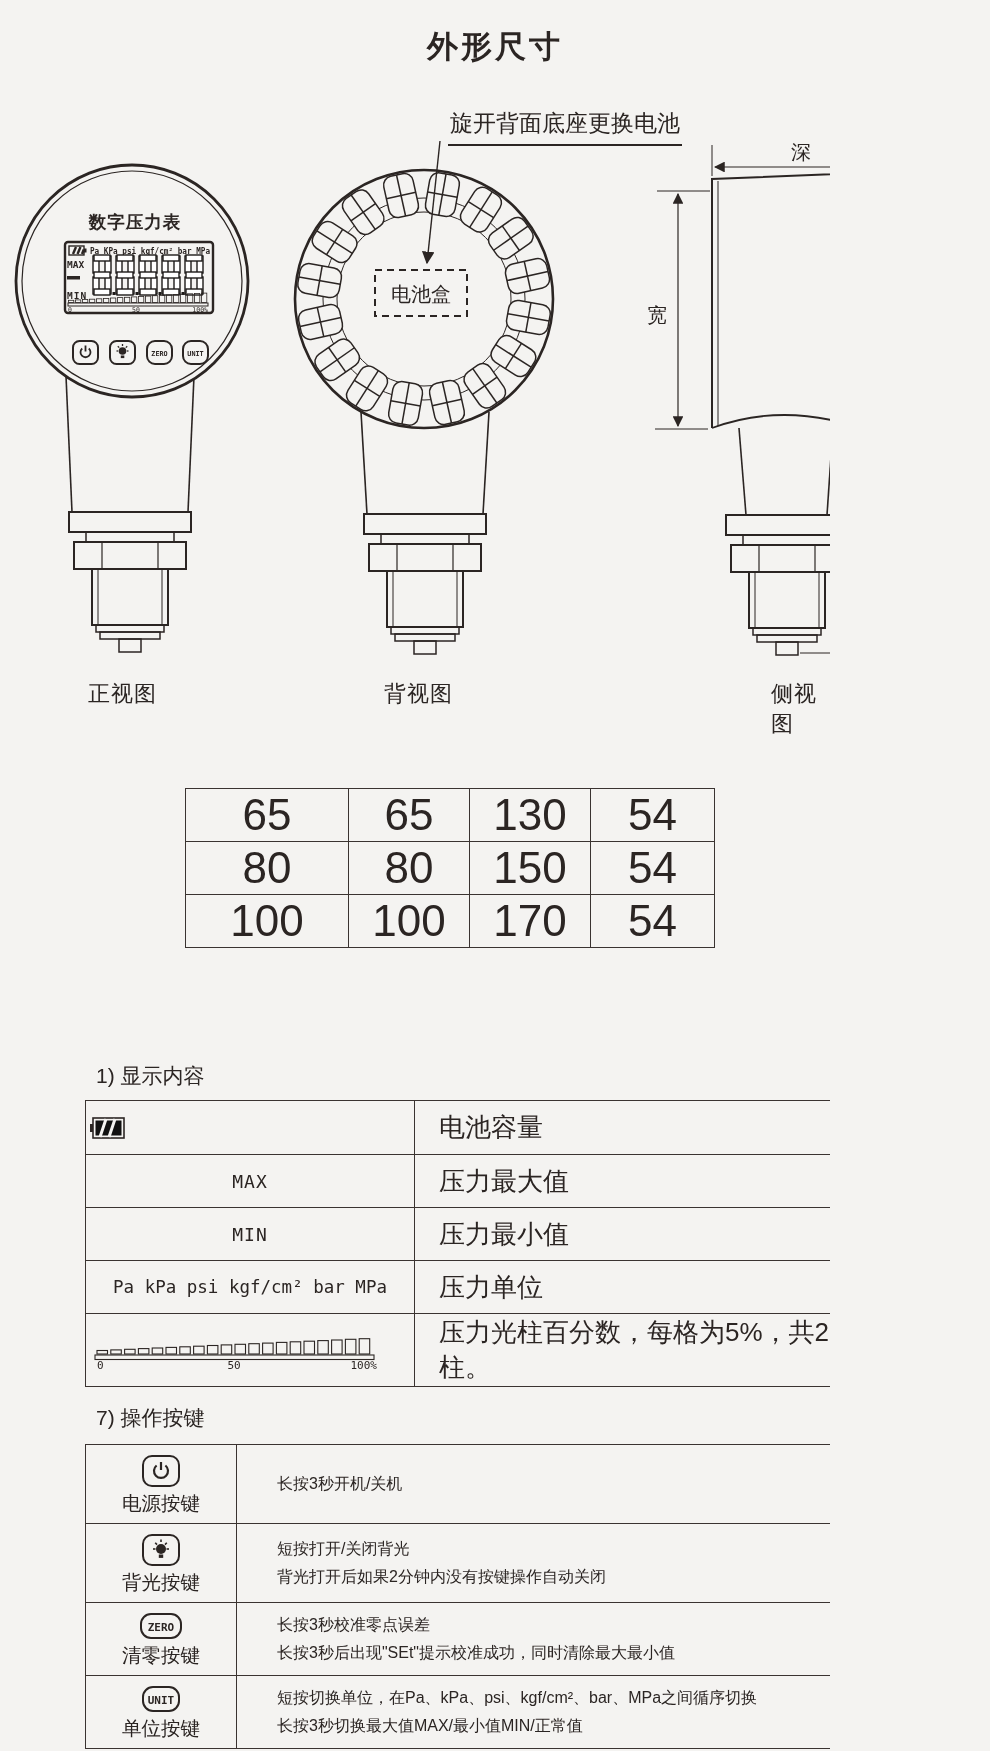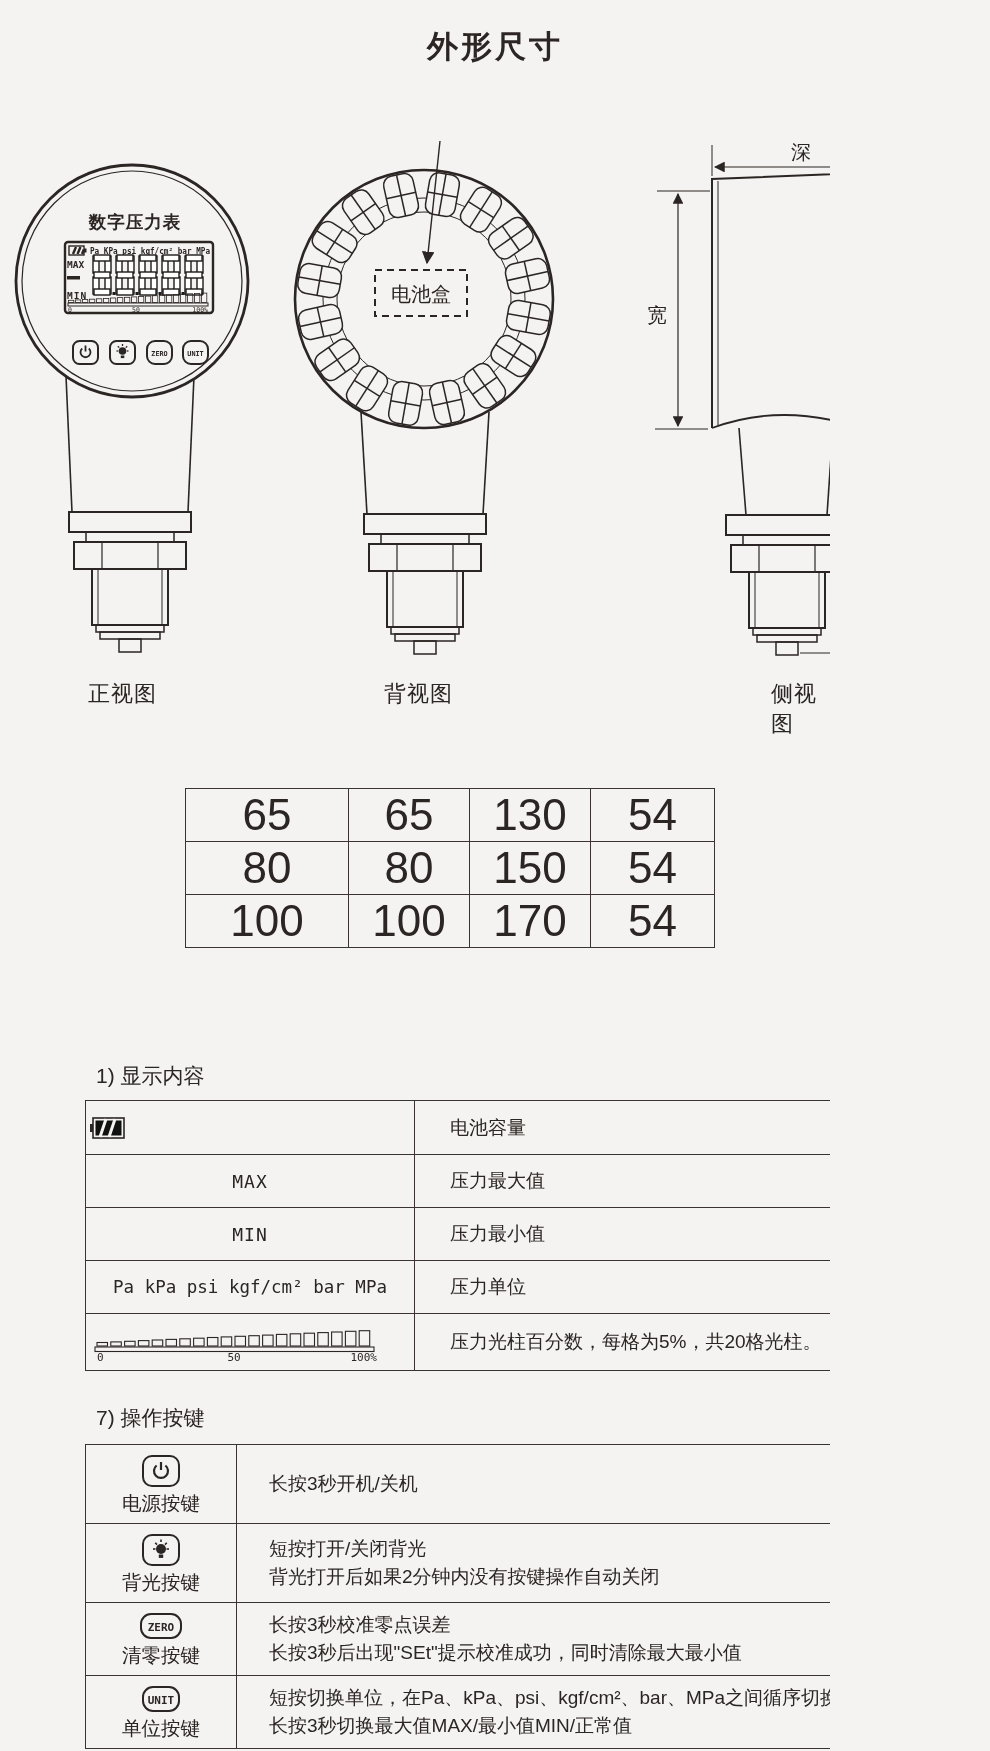--- a/index.html
+++ b/index.html
@@ -40,45 +40,46 @@
   .dim-table col.c1{width:163px;}
   .dim-table col.c2{width:121px;}
   .dim-table col.c3{width:121px;}
   .dim-table col.c4{width:124px;}
   .info-table{width:829px;}
   .info-table td{border:1.5px solid #3a3331;}
   .disp-table{left:85px;top:1100px;}
   .disp-table col.c1{width:329px;}
   .disp-table col.c2{width:500px;}
   .disp-table td.sym{text-align:center;}
-  .disp-table td.desc{font-size:19px;padding-left:35px;}
+  .disp-table td.desc{font-size:26px;padding-left:24px;}
   .disp-table tr:nth-child(1) td{height:54px;}
   .disp-table tr:nth-child(2) td,.disp-table tr:nth-child(3) td,.disp-table tr:nth-child(4) td{height:53px;}
   .disp-table tr:nth-child(5) td{height:57px;}
   .minmax{font-family:"DejaVu Sans Mono",monospace;font-size:18px;letter-spacing:1px;}
   .unit-string{font-family:"DejaVu Sans Mono",monospace;font-size:17.5px;}
   .keys-table{left:85px;top:1444px;}
   .keys-table col.c1{width:151px;}
   .keys-table col.c2{width:678px;}
   .keys-table td.keycell{text-align:center;padding:9px 0 6px 0;}
-  .keys-table td.actions{font-size:19px;padding-left:32px;line-height:28.5px;}
+  .keys-table td.actions{font-size:16px;padding-left:40px;line-height:28.5px;}
   .keys-table tr:nth-child(1) td{height:70px;}
   .keys-table tr:nth-child(2) td{height:72px;}
   .keys-table tr:nth-child(3) td{height:60px;}
   .keys-table tr:nth-child(4) td{height:62px;}
   .key-label{font-size:19.5px;margin-top:2px;}
   .key-icon{display:block;margin:0 auto;}
 </style>
 </head>
 <body>
 
 <div id="canvas">
 
   <div class="abs page-title">外形尺寸</div>
 
+  <div class="abs battery-note">旋开背面底座更换电池</div>
 
   <svg class="abs" style="left:0;top:95px" width="990" height="620" viewBox="0 95 990 620">
     <defs>
       <marker id="ah" viewBox="0 0 10 10" refX="9" refY="5" markerWidth="9" markerHeight="9" orient="auto-start-reverse">
         <path d="M0,0 L10,5 L0,10 z" fill="#2b2523"></path>
       </marker>
 
       <g id="conn">
         <rect class="lineart" stroke-width="2" x="-61" y="0" width="122" height="20"></rect>
         <rect class="lineart" stroke-width="1.5" x="-44" y="20" width="88" height="10"></rect>

